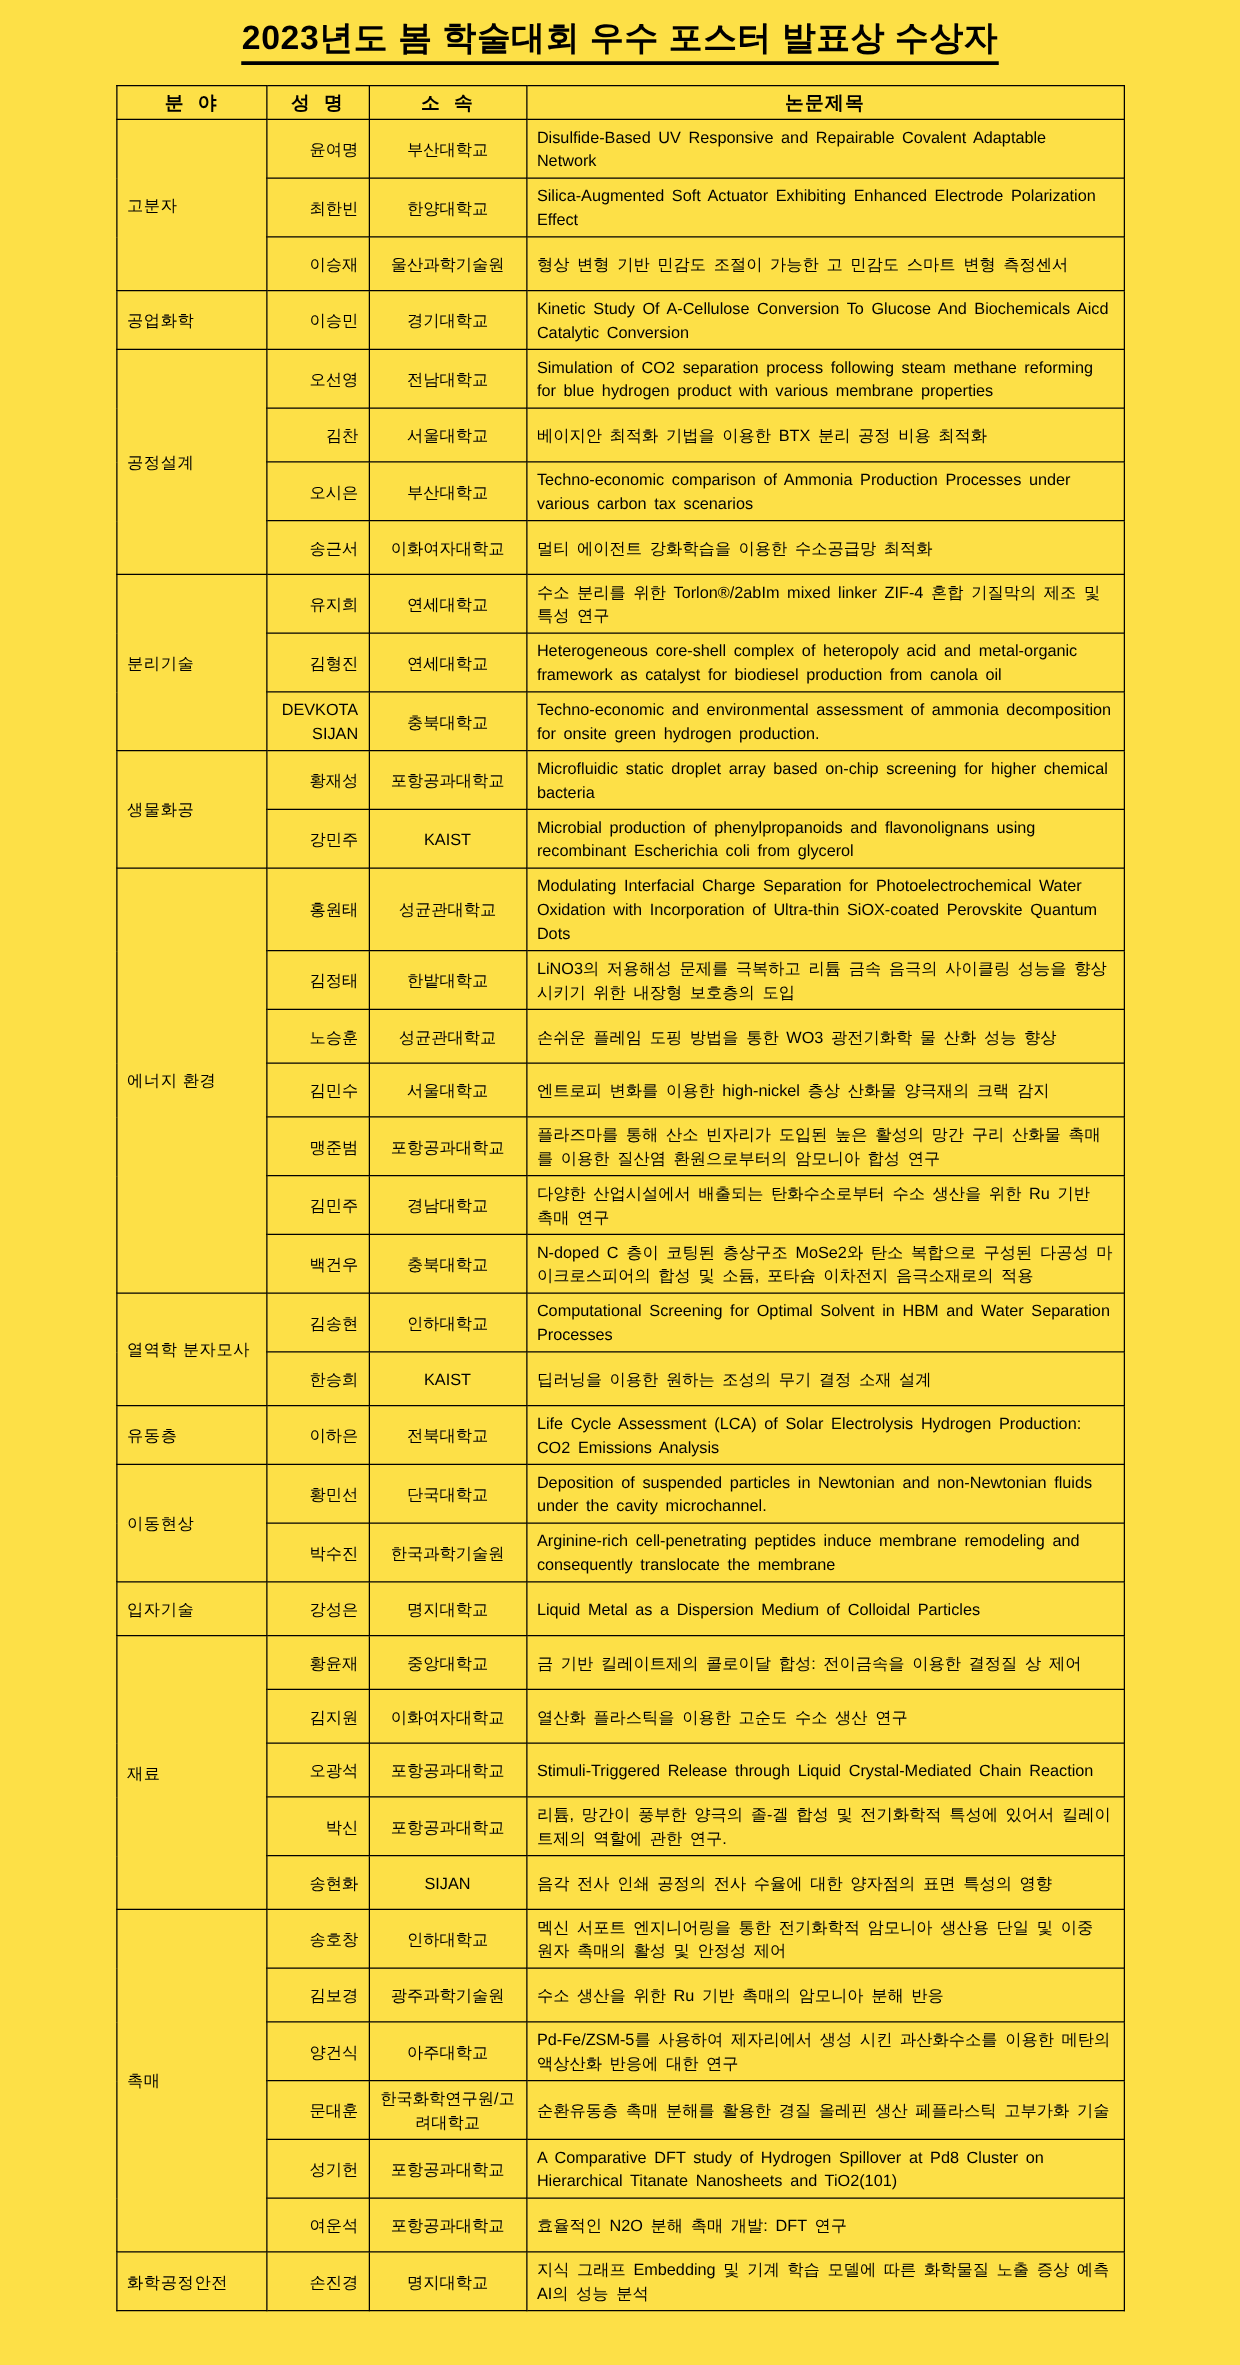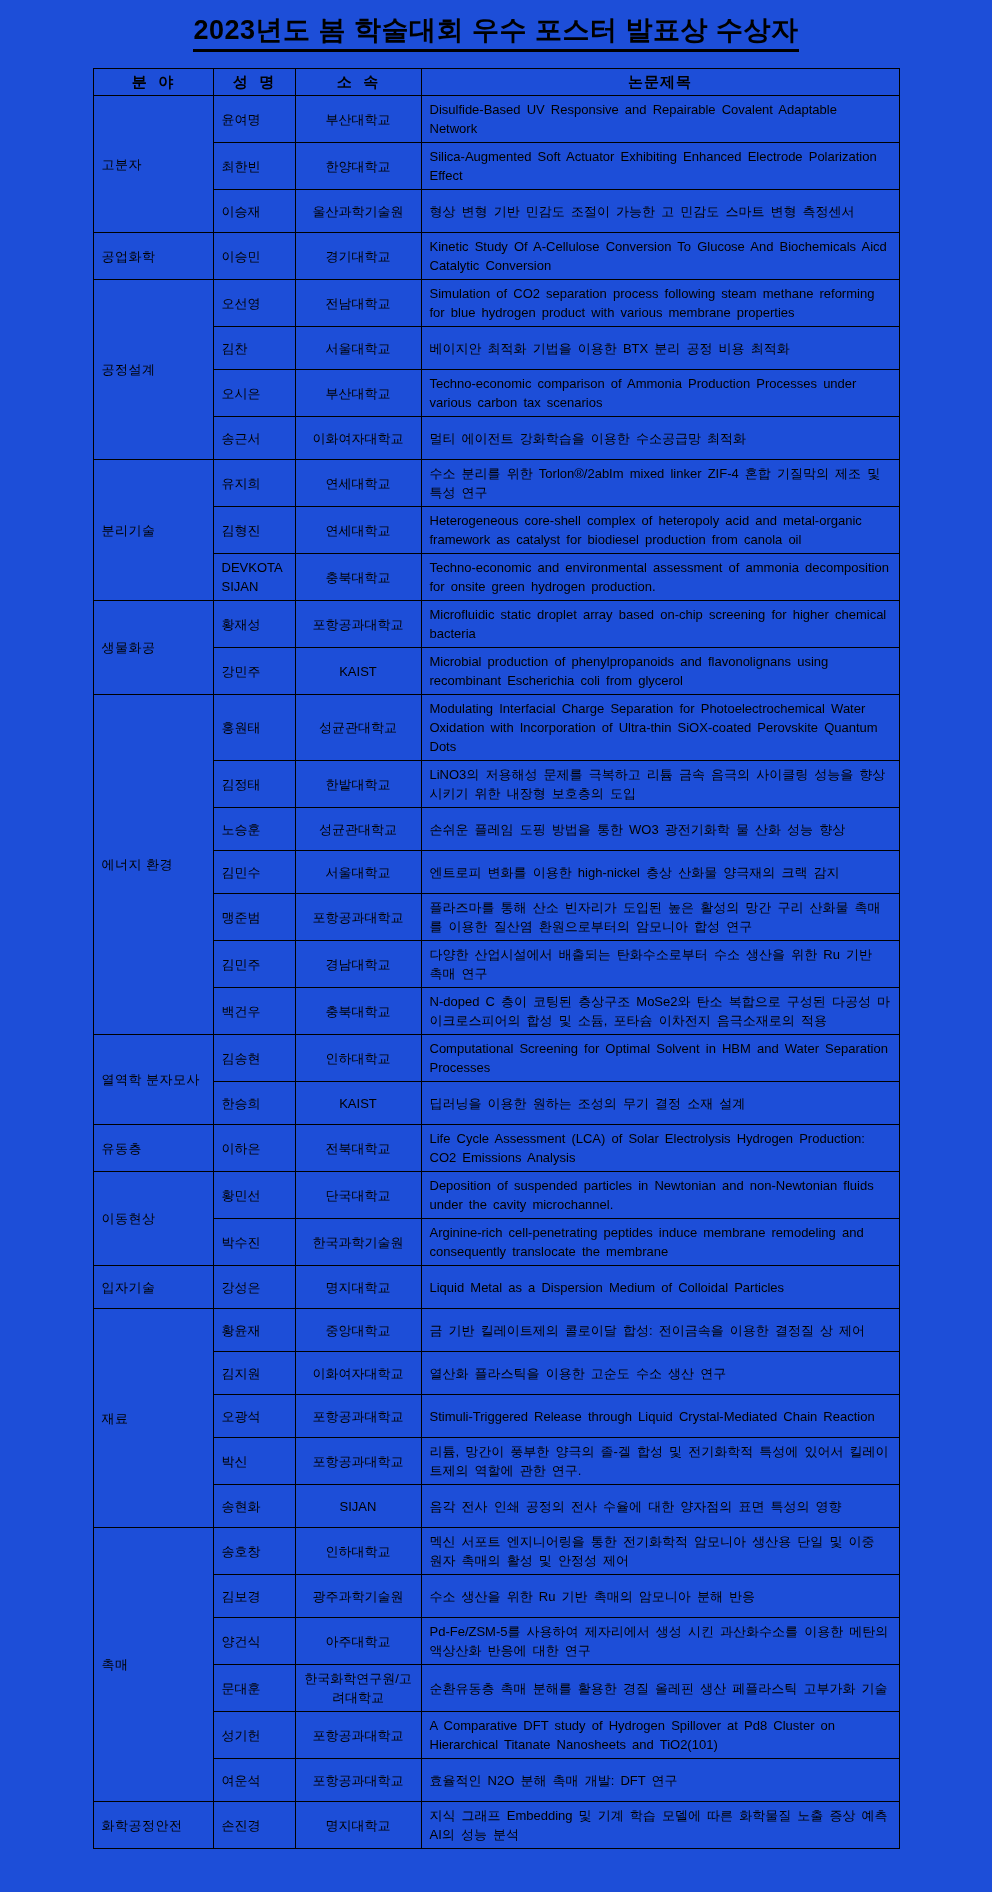--- a/index.html
+++ b/index.html
@@ -5,21 +5,21 @@
   html, body {
     margin: 0;
     padding: 0;
     background: #ffffff;
     color: #000000;
     font-family: "Liberation Sans", "DejaVu Sans", sans-serif;
   }
   .page {
     width: 992px;
     height: 1892px;
-    background: #1d4ed8;
+    background: #fde047;
     box-sizing: border-box;
     padding-top: 12px;
     overflow: hidden;
   }
   .doc-title {
     text-align: center;
     font-size: 27px;
     font-weight: bold;
     letter-spacing: 0.5px;
     margin: 0 0 16px 0;
@@ -53,21 +53,21 @@
   table.winners td {
     font-size: 13px;
     line-height: 19px;
     height: 43px;
     padding: 4px 8px;
   }
   td.col-field {
     text-align: left;
     letter-spacing: 0.5px;
   }
-  td.col-name  { text-align: left; }
+  td.col-name  { text-align: right; }
   td.col-affil { text-align: center; }
   td.col-paper {
     text-align: left;
     word-spacing: 2.5px;
     padding-right: 12px;
   }
   .w-field { width: 120px; }
   .w-name  { width: 82px;  }
   .w-affil { width: 126px; }
   .w-paper { width: 478px; }

